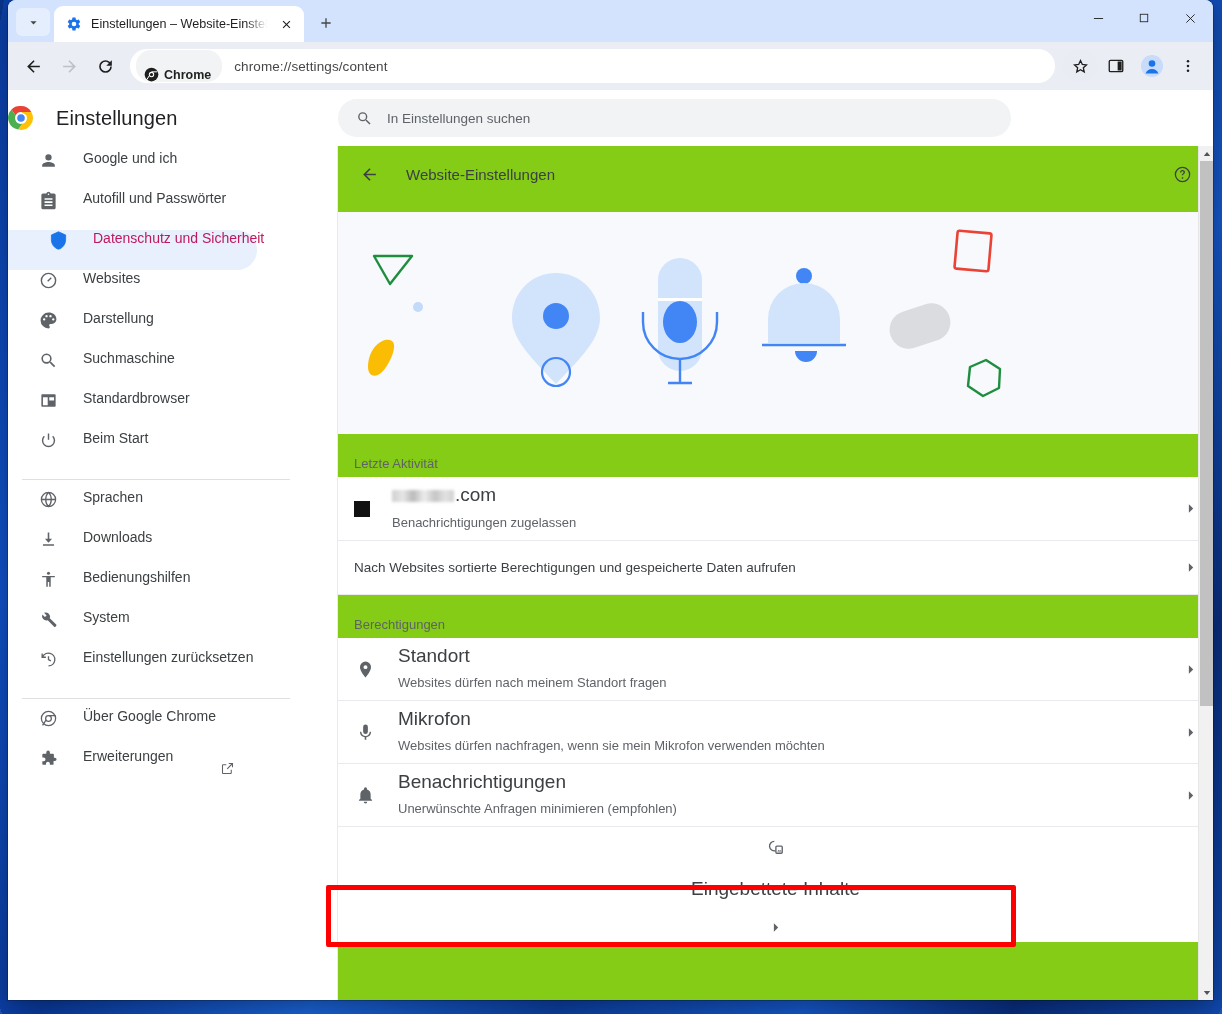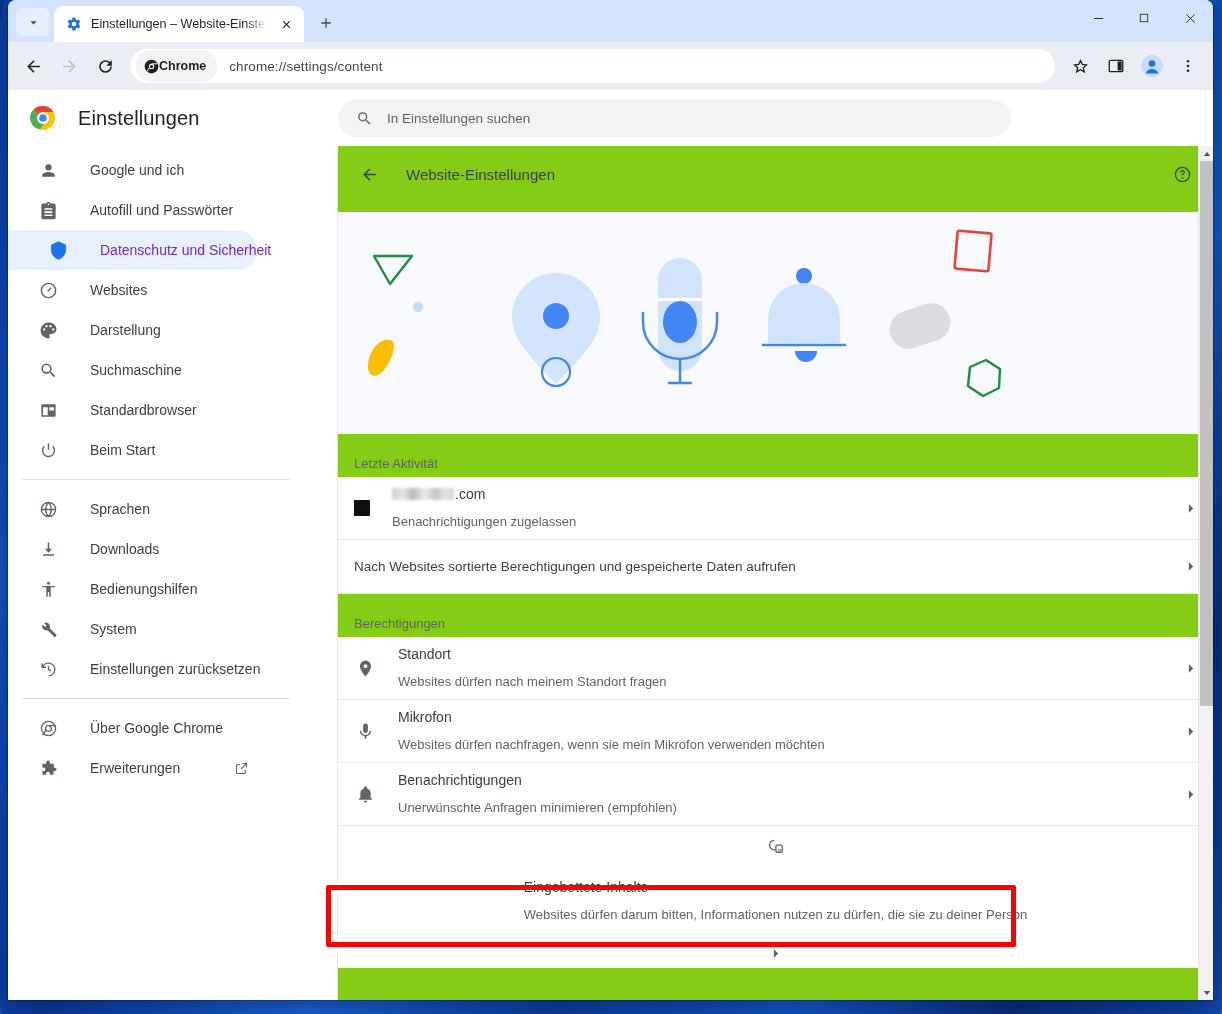--- a/index.html
+++ b/index.html
@@ -113,21 +113,21 @@
     flex: 1 1 auto;
     height: 34px;
     background: #ffffff;
     border-radius: 17px;
     display: flex; align-items: center;
     margin: 0 6px 0 6px;
     padding: 0 6px 0 4px;
     cursor: text;
   }
   .chip {
-    display: flex; align-items: center; 
+    display: flex; align-items: flex-end; gap: 5px;
     background: #f1f3f4;
     border-radius: 15px;
     height: 32px;
     padding: 0 11px 0 8px;
     margin-left: 2px;
   }
   .chip-label { font-size: 12.5px; color: #1f1f1f; font-weight: 600; }
   .url { font-size: 13.5px; color: #474747; margin-left: 12px; letter-spacing: .1px; }
   .star-wrap { width: 34px; height: 34px; border-radius: 50%; background: #e9ecf3;
                display:flex; align-items:center; justify-content:center; cursor:pointer; }
@@ -143,21 +143,20 @@
   
   .settings-header {
     height: 56px;
     display: flex; align-items: center;
     flex: 0 0 56px;
     background: #fff;
   }
   .brand {
     width: 330px; flex: 0 0 330px;
     display: flex; align-items: center; gap: 22px;
-    padding-left: 22px;
   }
   .chrome-logo { width: 26px; height: 26px; flex: 0 0 26px; }
   .brand-title { font-size: 20px; color: #202124; letter-spacing: .1px; }
   .search-wrap { flex: 1 1 auto; padding-right: 202px; }
   .search-box {
     height: 38px; background: #f1f3f4; border-radius: 19px;
     display: flex; align-items: center; gap: 14px;
     padding: 0 18px;
     cursor: text;
   }
@@ -174,29 +173,29 @@
   
   .sidebar {
     width: 330px; flex: 0 0 330px;
     background: #ffffff;
     padding-top: 4px;
     border-right: 1px solid #e8eaed;
     overflow: hidden;
   }
   .nav-item {
     height: 40px;
-    display: flex; align-items: center;
-    gap: 32px;
+    display: flex; 
+    gap: 25px;
     padding-left: 30px;
     margin-right: 80px;
     border-radius: 0 20px 20px 0;
     cursor: pointer;
     color: #3c4043;
   }
-  .nav-item.active { background: #e8f0fe; color: #6d28d9; padding-left: 40px; }
+  .nav-item.active { background: #e8f0fe; color: #be185d; padding-left: 40px; }
   .nav-item.active .nav-ico svg { fill: #1a73e8; stroke: #1a73e8; }
   .nav-ico { width: 20px; height: 20px; flex: 0 0 20px; display:flex; align-items:center; justify-content:center; }
   .nav-ico svg { width: 19px; height: 19px; fill: #5f6368; }
   .nav-label { font-size: 14px; white-space: nowrap; }
   .nav-ext { margin-left: 22px; display: flex; align-items: center; }
   .nav-sep { height: 1px; background: #e0e0e0; margin: 9px 47px 9px 14px; }
 
   
   .content {
     flex: 1 1 auto;
@@ -238,21 +237,21 @@
     min-height: 54px;
     padding: 8px 16px 8px 16px;
     gap: 22px;
     cursor: pointer;
     border-bottom: 1px solid #e8eaed;
     background: #fff;
   }
   .row-ico { width: 22px; height: 22px; flex: 0 0 22px; display:flex; align-items:center; justify-content:center; }
   .row-ico svg { width: 19px; height: 19px; fill: #5f6368; }
   .row-txt { flex: 1 1 auto; min-width: 0; }
-  .row-title { font-size: 14px; color: #3c4043; line-height: 19px; }
+  .row-title { font-size: 19px; color: #3c4043; line-height: 19px; }
   .row-sub { font-size: 13px; color: #5f6368; line-height: 19px; margin-top: 8px; }
   .row-single { font-size: 13.5px; color: #3c4043; }
   .chev { flex: 0 0 14px; display:flex; align-items:center; justify-content:center; }
   .favicon-black { width: 16px; height: 16px; background: #111; flex: 0 0 16px; }
   .redacted {
     display: inline-block;
     width: 62px; height: 12px;
     vertical-align: -1px;
     background: linear-gradient(90deg,#cfcfcf,#e6e6e6 18%,#b9b9b9 34%,#ededed 52%,#c4c4c4 70%,#e2e2e2 86%,#d0d0d0);
     filter: blur(1.6px);
@@ -715,21 +714,20 @@
           <div class="row nb">
             <span class="row-ico">
                 <svg viewBox="0 0 24 24">
                   <path fill="none" stroke="#5f6368" stroke-width="1.7" d="M10.5 5.5a6 6 0 101.5 11.8"></path>
                   <rect x="12.5" y="11.5" width="8" height="9" rx="1.2" fill="none" stroke="#5f6368" stroke-width="1.7"></rect>
                   <path fill="#5f6368" d="M14.3 18.2l1.8-2.2 1.4 1.6 1-1.2 1.1 1.8z"></path>
                 </svg>
               </span>
             <span class="row-txt">
               <div class="row-title">Eingebettete Inhalte</div>
-              <div class="row-sub">Websites dürfen darum bitten, Informationen nutzen zu dürfen, die sie zu deiner Person</div>
             </span>
             <span class="chev">
                 <svg viewBox="0 0 24 24" width="13" height="13">
                   <path fill="#5f6368" d="M9 4l8 8-8 8z"></path>
                 </svg>
               </span>
           </div>
 
         </div>
 

